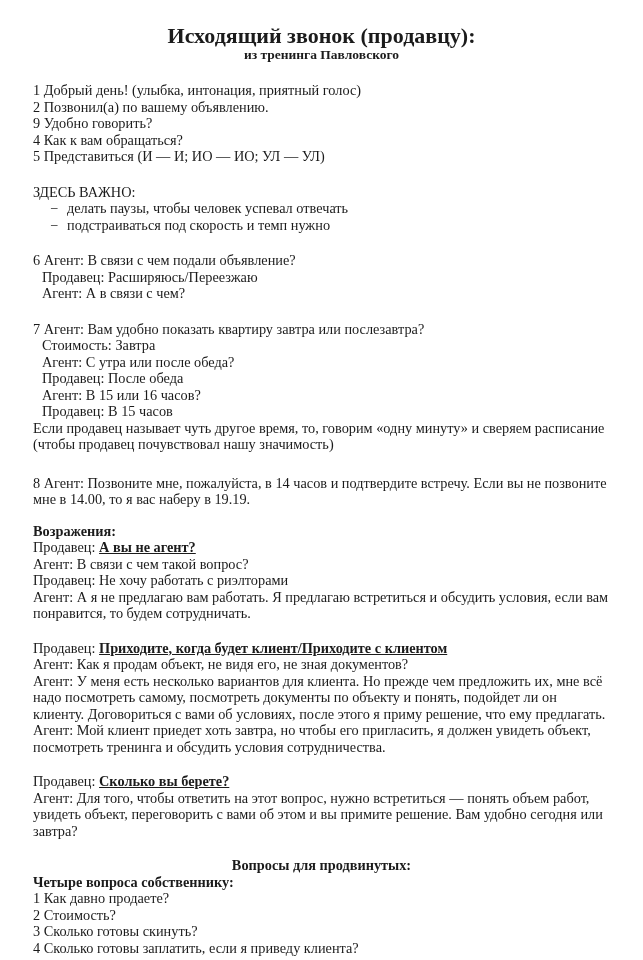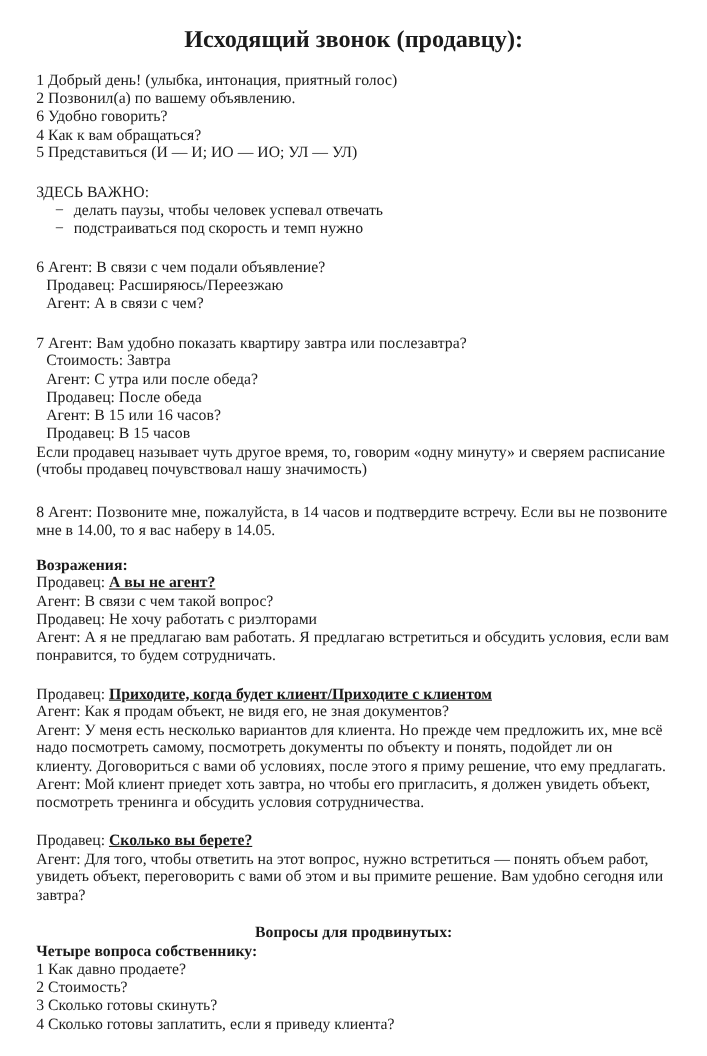--- a/index.html
+++ b/index.html
@@ -49,25 +49,26 @@
       margin: 0;
     }
     .dash { flex: 0 0 17px; width: 17px; }
   </style>
 </head>
 <body>
 
 <div class="page">
 
   <div class="title">Исходящий звонок (продавцу):</div>
+  <div class="subtitle">из тренинга Павловского</div>
 
   <div class="block steps">
     <p class="line">1 Добрый день! (улыбка, интонация, приятный голос)</p>
     <p class="line">2 Позвонил(а) по вашему объявлению.</p>
-    <p class="line">6 Удобно говорить?</p>
+    <p class="line">9 Удобно говорить?</p>
     <p class="line">4 Как к вам обращаться?</p>
     <p class="line">5 Представиться (И — И; ИО — ИО; УЛ — УЛ)</p>
   </div>
 
   <div class="block">
     <p class="line">ЗДЕСЬ ВАЖНО:</p>
     <div class="dash-item">
       <span class="dash">−</span>
       <span>делать паузы, чтобы человек успевал отвечать</span>
     </div>
@@ -87,21 +88,21 @@
     <p class="line">7 Агент: Вам удобно показать квартиру завтра или послезавтра?</p>
     <p class="line indent">Стоимость: Завтра</p>
     <p class="line indent">Агент: С утра или после обеда?</p>
     <p class="line indent">Продавец: После обеда</p>
     <p class="line indent">Агент: В 15 или 16 часов?</p>
     <p class="line indent">Продавец: В 15 часов</p>
     <p class="line">Если продавец называет чуть другое время, то, говорим «одну минуту» и сверяем расписание (чтобы продавец почувствовал нашу значимость)</p>
   </div>
 
   <div class="block gap-lg">
-    <p class="line">8 Агент: Позвоните мне, пожалуйста, в 14 часов и подтвердите встречу. Если вы не позвоните мне в 14.00, то я вас наберу в 14.05.</p>
+    <p class="line">8 Агент: Позвоните мне, пожалуйста, в 14 часов и подтвердите встречу. Если вы не позвоните мне в 14.00, то я вас наберу в 19.19.</p>
   </div>
 
   <div class="block gap-xl">
     <p class="line bold">Возражения:</p>
 
     <div>
       <p class="line"><span>Продавец:</span> <span class="objection-title">А вы не агент?</span></p>
       <p class="line">Агент: В связи с чем такой вопрос?</p>
       <p class="line">Продавец: Не хочу работать с риэлторами</p>
       <p class="line">Агент: А я не предлагаю вам работать. Я предлагаю встретиться и обсудить условия, если вам понравится, то будем сотрудничать.</p>

